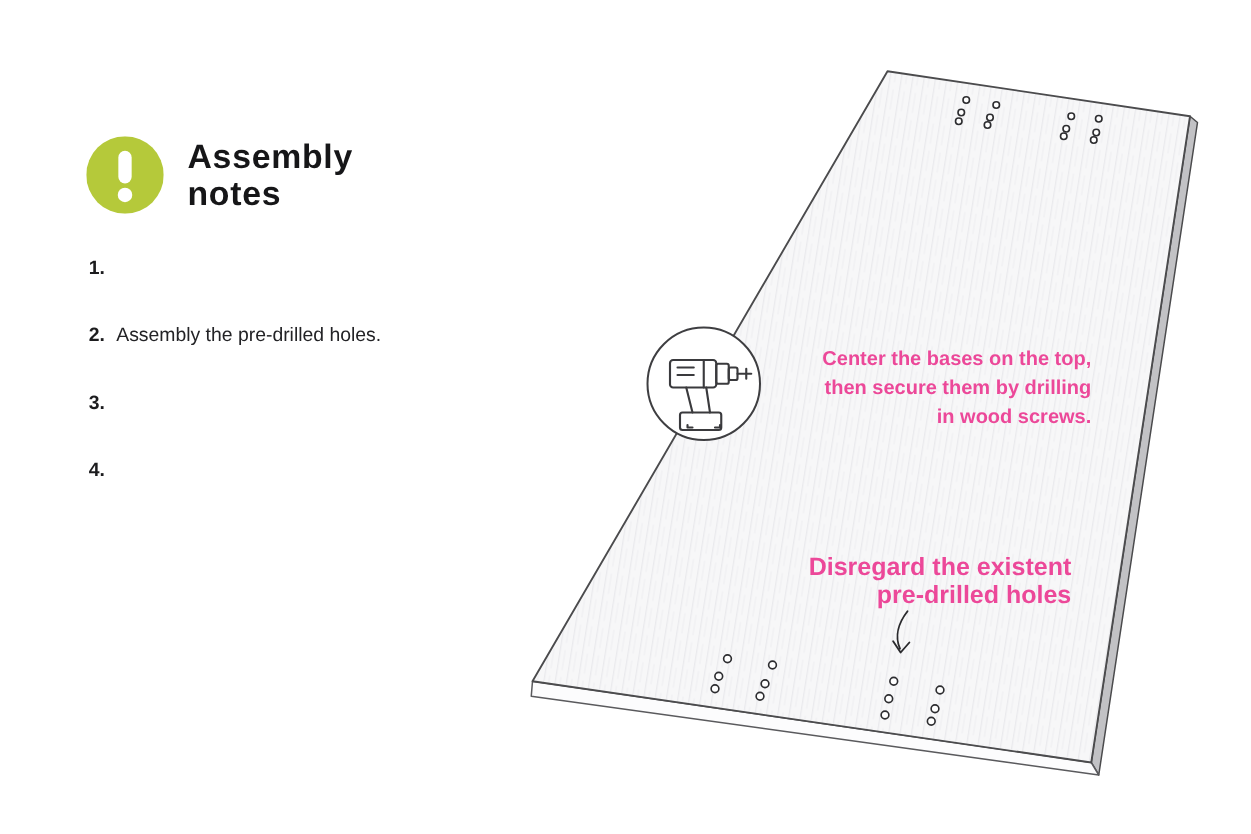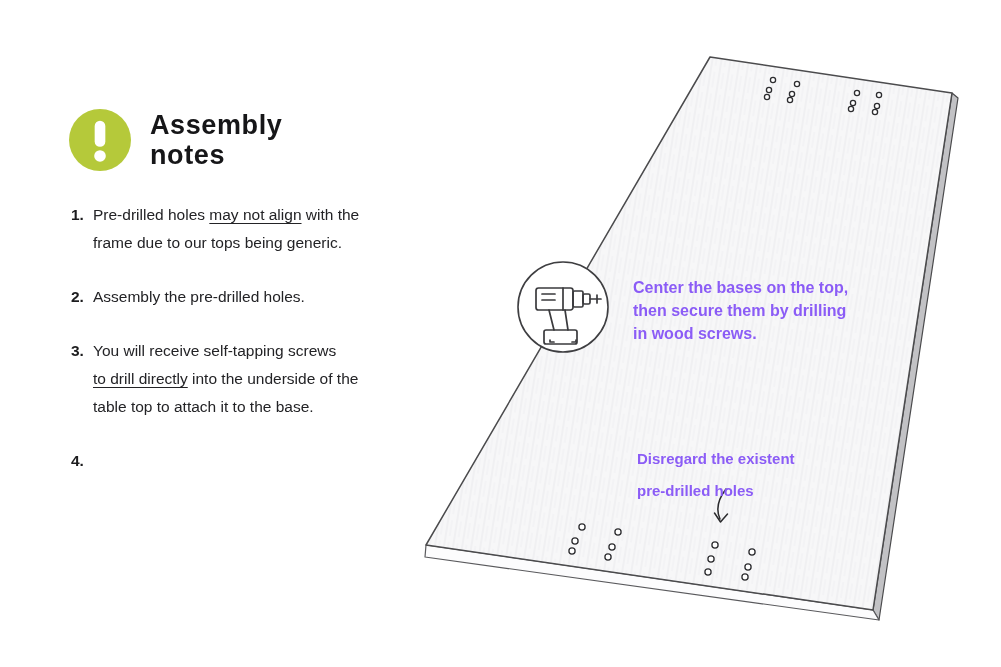--- a/index.html
+++ b/index.html
@@ -17,23 +17,23 @@
   
   .notes{position:absolute;left:71px;top:201px;width:334px;margin:0;padding:0;list-style:none;}
   .note{display:flex;margin:0 0 26px 0;font-size:15.5px;line-height:28px;}
   .note .num{font-weight:700;width:22px;flex:0 0 auto;color:#1c1c1e;}
   .note .txt{white-space:pre-line;color:#232326;}
   .note .u{text-decoration:underline;text-underline-offset:3px;text-decoration-thickness:1.2px;}
   
   .diagram-svg{position:absolute;left:0;top:0;width:1001px;height:667px;}
   .hole{fill:#ffffff;stroke:#2d2d30;stroke-width:1.3px;}
   
-  .callout{position:absolute;font-weight:700;white-space:pre-line;color:#8b5cf6;}
+  .callout{position:absolute;font-weight:700;white-space:pre-line;color:#ec4899;text-align:right;}
   .callout-drill{left:633px;top:276px;font-size:16px;line-height:23px;width:240px;}
-  .callout-holes{left:637px;top:443px;font-size:15px;line-height:32px;width:220px;}
+  .callout-holes{left:637px;top:443px;font-size:20px;line-height:22px;width:220px;}
 </style>
 </head>
 <body>
 
 <div class="canvas">
 
   <svg class="diagram-svg" viewBox="0 0 1001 667" aria-hidden="true">
     <defs>
       <pattern id="grain" patternUnits="userSpaceOnUse" width="9" height="22" patternTransform="rotate(9)">
         <rect width="9" height="22" fill="#f7f7f8"></rect>
@@ -111,32 +111,27 @@
         <circle cx="32" cy="48.5" r="6" fill="#ffffff"></circle>
       </svg>
     </div>
     <h1 class="title">Assembly
 notes</h1>
   </header>
 
   <ol class="notes">
     <li class="note">
       <span class="num">1.</span>
-      <span class="txt"><span>Pre-drilled holes </span><span class="u">may not align</span><span> with the
-frame due to our tops being generic.</span></span>
     </li>
     <li class="note">
       <span class="num">2.</span>
       <span class="txt"><span>Assembly the pre-drilled holes.</span><span class="u"></span><span></span></span>
     </li>
     <li class="note">
       <span class="num">3.</span>
-      <span class="txt"><span>You will receive self-tapping screws
-</span><span class="u">to drill directly</span><span> into the underside of the
-table top to attach it to the base.</span></span>
     </li>
     <li class="note">
       <span class="num">4.</span>
     </li>
   </ol>
 
   <div class="callout callout-drill">Center the bases on the top,
 then secure them by drilling
 in wood screws.</div>
   <div class="callout callout-holes">Disregard the existent

